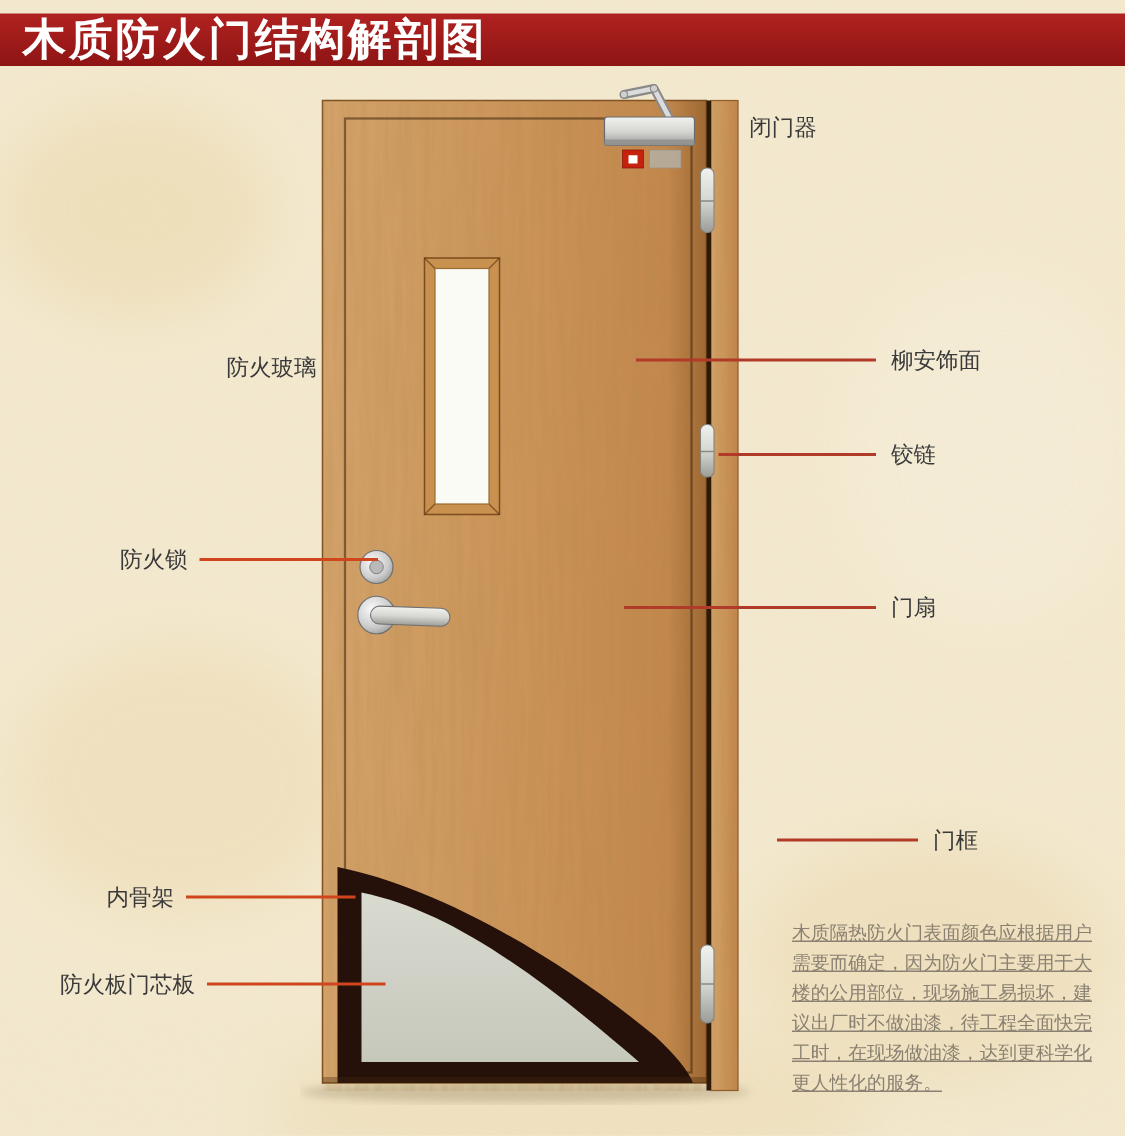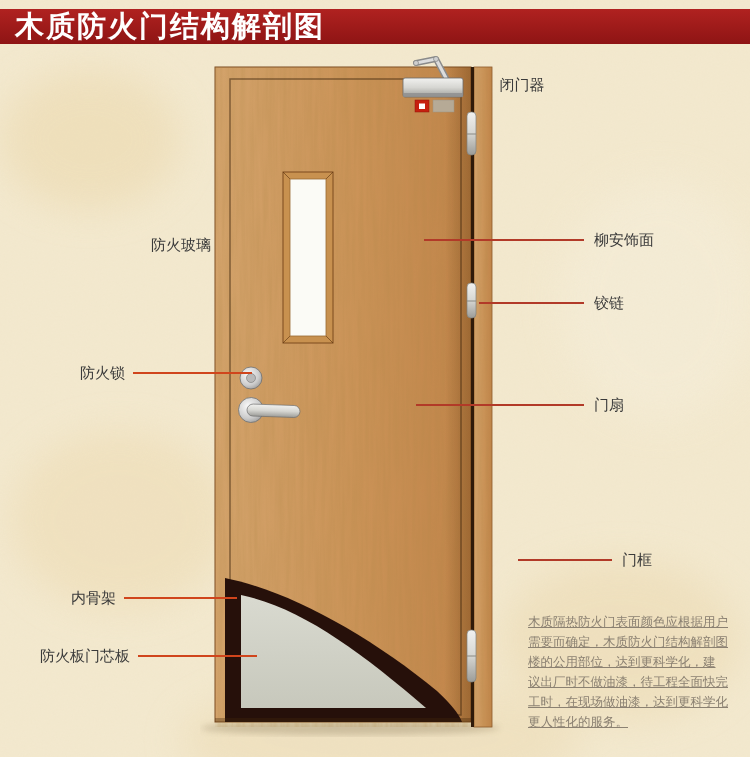--- a/index.html
+++ b/index.html
@@ -200,20 +200,20 @@
     <span class="ann-text">门扇</span>
     <span class="leader"></span>
   </div>
   <div class="ann right" id="ann-frame">
     <span class="ann-text">门框</span>
     <span class="leader"></span>
   </div>
 
   <div id="description">
     <div class="desc-line">木质隔热防火门表面颜色应根据用户</div>
-    <div class="desc-line">需要而确定，木质防火门结构解剖图</div>
-    <div class="desc-line">楼的公用部位，达到更科学化，建</div>
+    <div class="desc-line">需要而确定，因为防火门主要用于大</div>
+    <div class="desc-line">楼的公用部位，现场施工易损坏，建</div>
     <div class="desc-line">议出厂时不做油漆，待工程全面快完</div>
     <div class="desc-line">工时，在现场做油漆，达到更科学化</div>
     <div class="desc-line">更人性化的服务。</div>
   </div>
 
 </div>
 
 </body></html>

